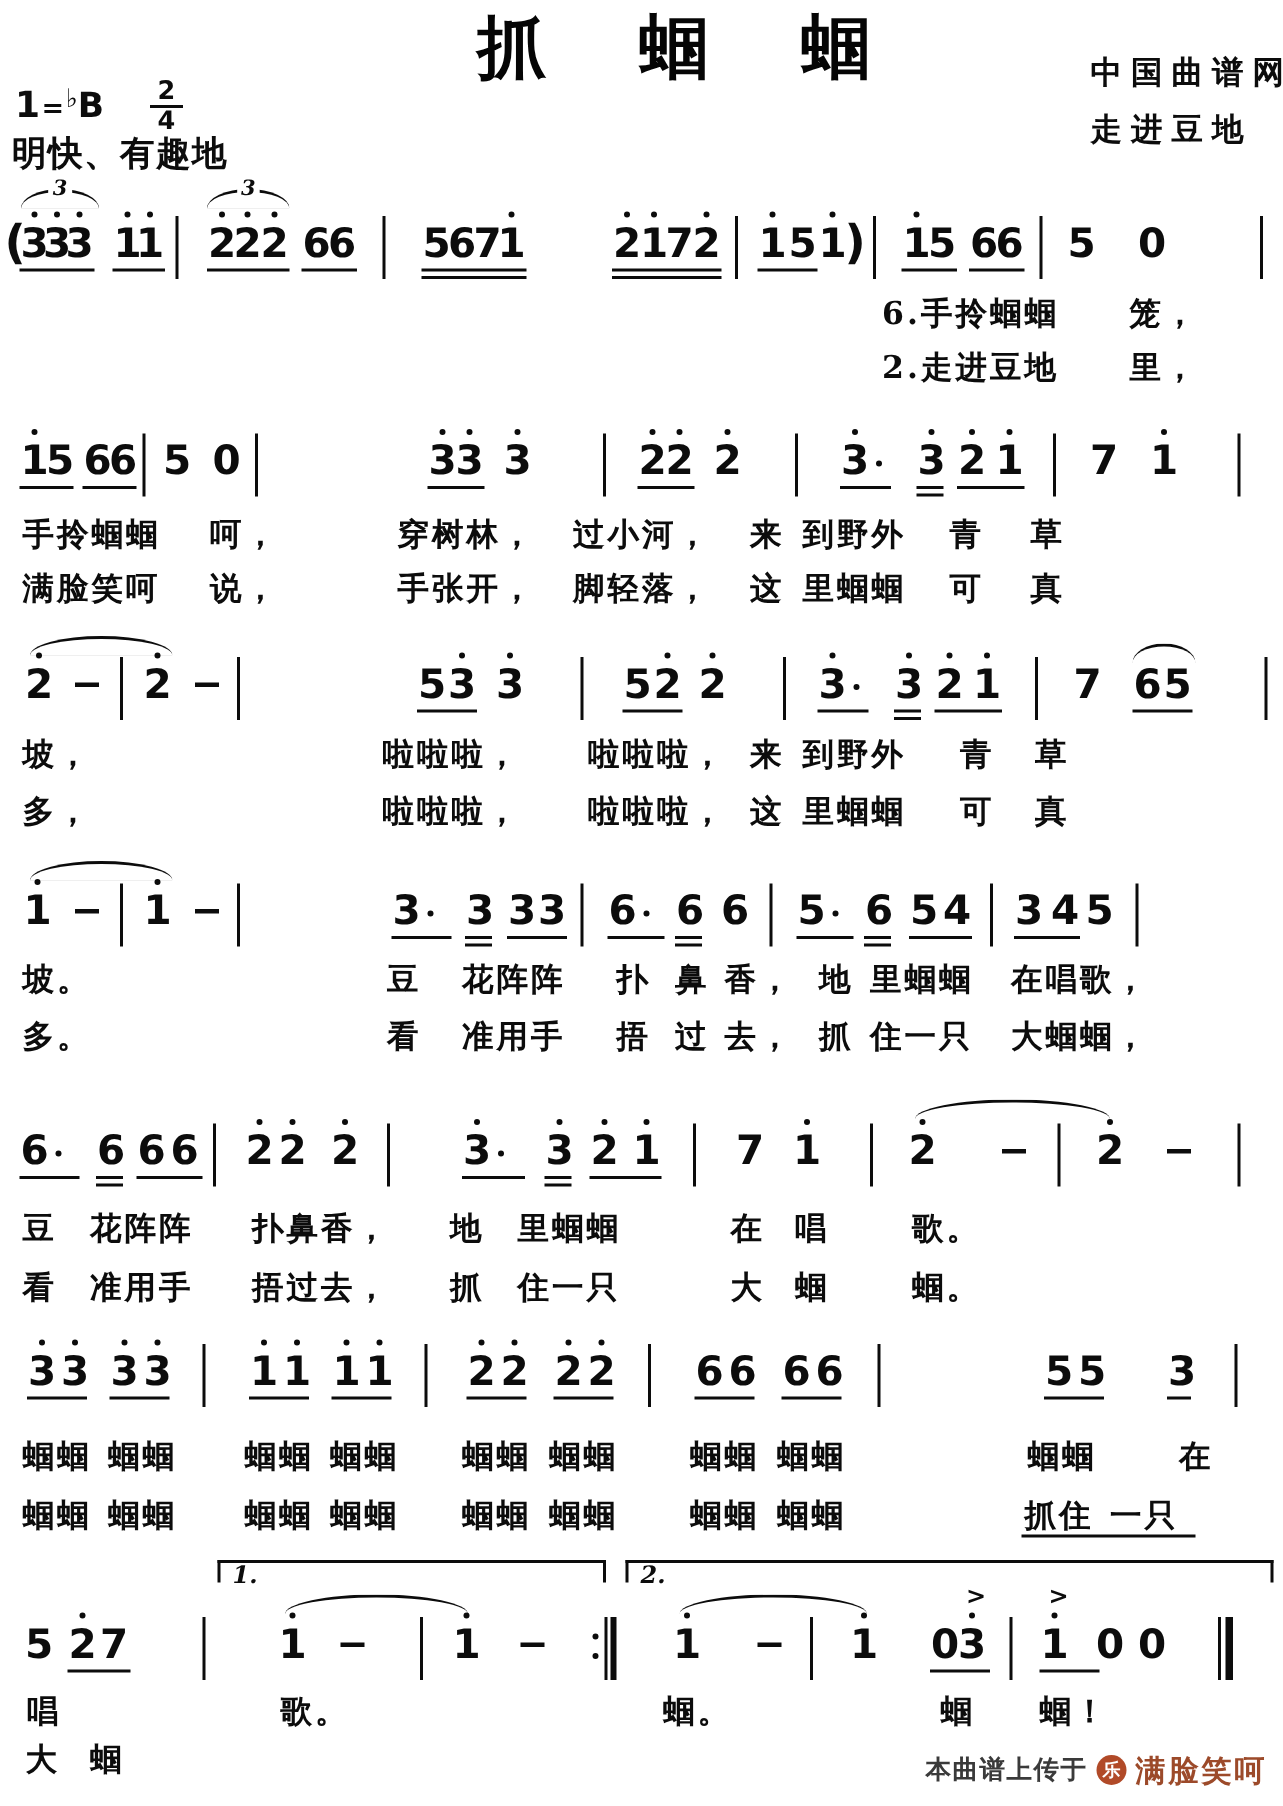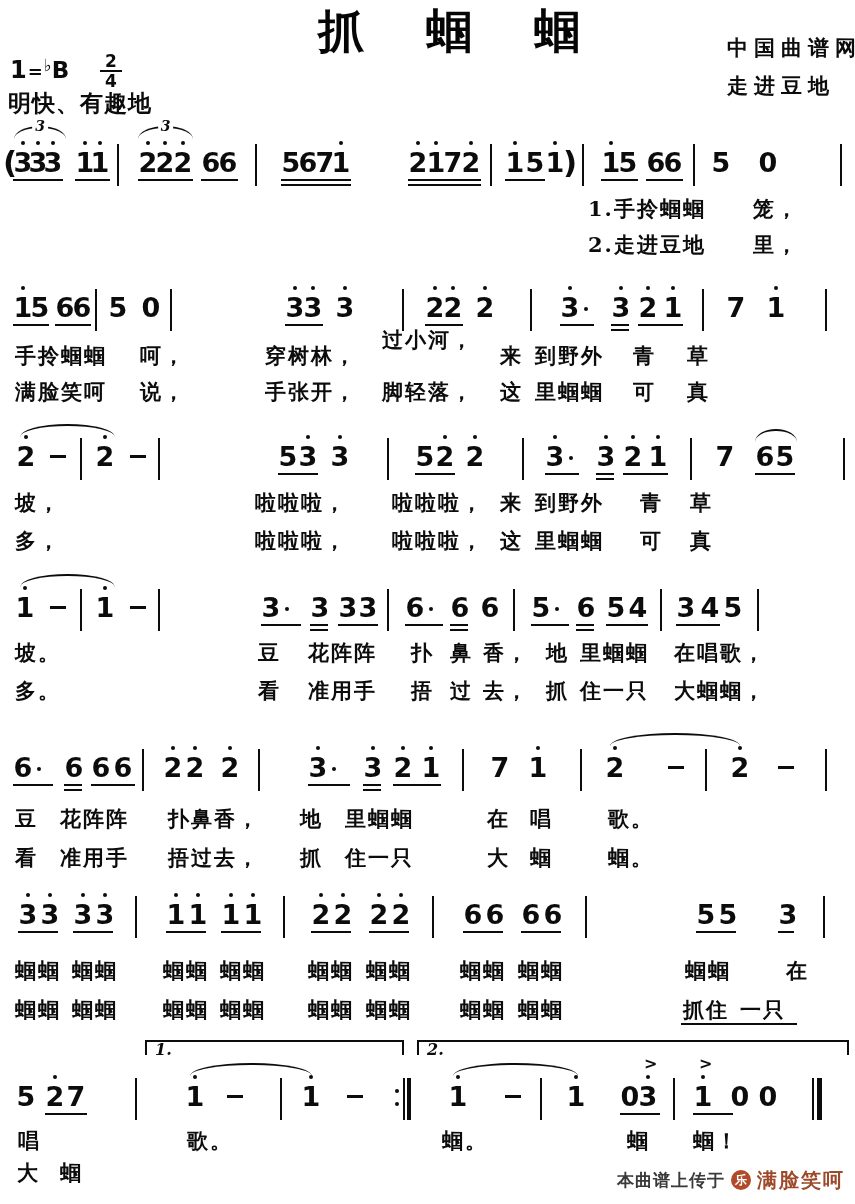--- a/index.html
+++ b/index.html
@@ -112,21 +112,21 @@
     <div class="uline" style="left: 601px; top: 179px; width: 37px;"></div>
     <div class="uline" style="left: 646px; top: 179px; width: 37px;"></div>
     <div class="uline2" style="left: 281px; top: 184px; width: 70px;"></div>
     <div class="uline2" style="left: 408px; top: 184px; width: 73px;"></div>
     <div class="arc" style="left: 14px; top: 126px; width: 52px;">
       <span class="arclabel">3</span>
     </div>
     <div class="arc" style="left: 138px; top: 126px; width: 55px;">
       <span class="arclabel">3</span>
     </div>
-    <div class="lyr" style="left: 588px; top: 196px;">1.手拎蝈蝈</div>
+    <div class="lyr" style="left: 588px; top: 196px;">6.手拎蝈蝈</div>
     <div class="lyr" style="left: 753px; top: 196px;">笼，</div>
     <div class="lyr" style="left: 588px; top: 232px;">2.走进豆地</div>
     <div class="lyr" style="left: 753px; top: 232px;">里，</div>
     <div class="note" style="left: 13px; top: 293px;">1<span class="hidot"></span></div>
     <div class="note" style="left: 30px; top: 293px;">5</div>
     <div class="note" style="left: 55px; top: 293px;">6</div>
     <div class="note" style="left: 72px; top: 293px;">6</div>
     <div class="bar" style="left: 95px; top: 289px;"></div>
     <div class="note" style="left: 108px; top: 293px;">5</div>
     <div class="note" style="left: 141px; top: 293px;">0</div>
@@ -151,21 +151,21 @@
     <div class="uline" style="left: 55px; top: 324px; width: 36px;"></div>
     <div class="uline" style="left: 285px; top: 324px; width: 38px;"></div>
     <div class="uline" style="left: 425px; top: 324px; width: 38px;"></div>
     <div class="uline" style="left: 560px; top: 324px; width: 34px;"></div>
     <div class="uline" style="left: 611px; top: 324px; width: 18px;"></div>
     <div class="uline" style="left: 638px; top: 324px; width: 45px;"></div>
     <div class="uline2" style="left: 611px; top: 329px; width: 18px;"></div>
     <div class="lyr" style="left: 15px; top: 343px;">手拎蝈蝈</div>
     <div class="lyr" style="left: 140px; top: 343px;">呵，</div>
     <div class="lyr" style="left: 265px; top: 343px;">穿树林，</div>
-    <div class="lyr" style="left: 382px; top: 327px;">过小河，</div>
+    <div class="lyr" style="left: 382px; top: 343px;">过小河，</div>
     <div class="lyr" style="left: 500px; top: 343px;">来</div>
     <div class="lyr" style="left: 535px; top: 343px;">到野外</div>
     <div class="lyr" style="left: 633px; top: 343px;">青</div>
     <div class="lyr" style="left: 687px; top: 343px;">草</div>
     <div class="lyr" style="left: 15px; top: 379px;">满脸笑呵</div>
     <div class="lyr" style="left: 140px; top: 379px;">说，</div>
     <div class="lyr" style="left: 265px; top: 379px;">手张开，</div>
     <div class="lyr" style="left: 382px; top: 379px;">脚轻落，</div>
     <div class="lyr" style="left: 500px; top: 379px;">这</div>
     <div class="lyr" style="left: 535px; top: 379px;">里蝈蝈</div>

